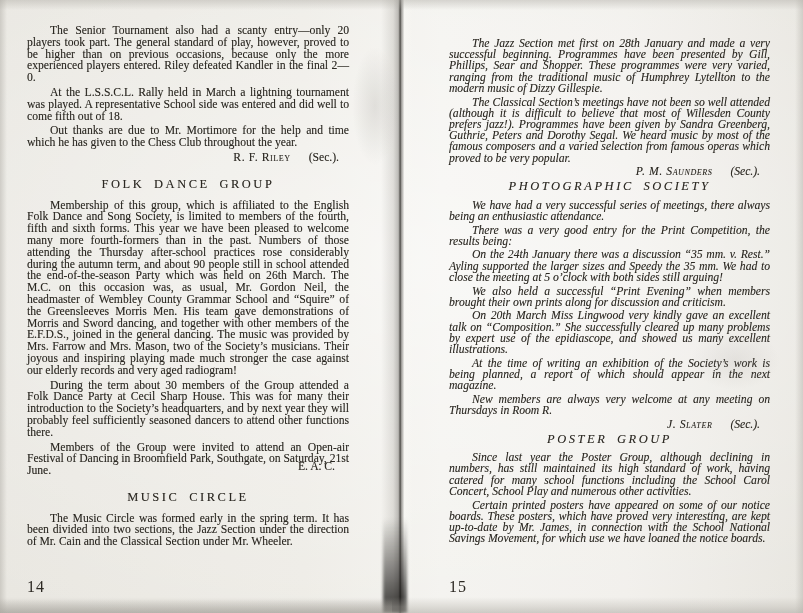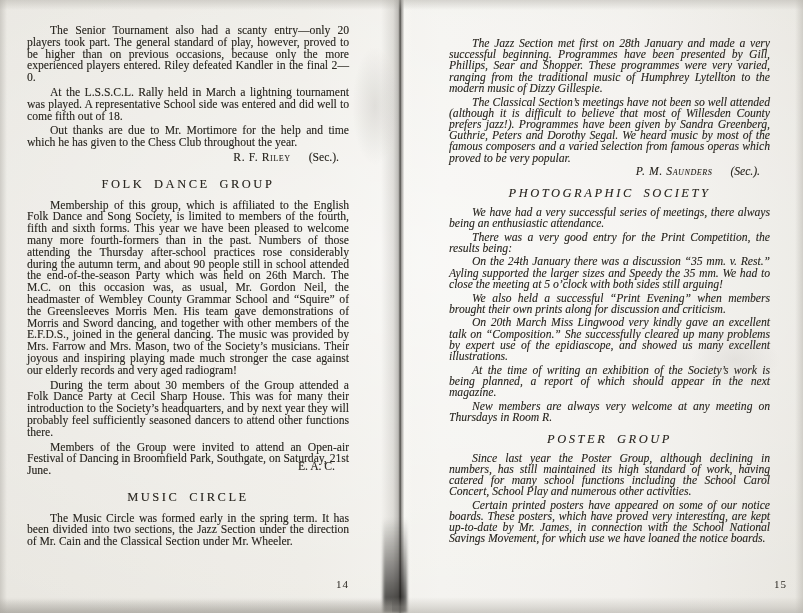--- a/index.html
+++ b/index.html
@@ -44,29 +44,29 @@
 
   
   .col{position:absolute;text-align:justify;font-size:11.6px;
     text-shadow:0.2px 0.2px 0.4px rgba(43,40,34,0.35);}
   .col-left{left:27px;top:25px;width:322px;line-height:11.8px;}
   .col-right{left:449px;top:38px;width:321px;line-height:11.2px;font-style:italic;}
   .col p{margin:0 0 3px;text-indent:23px;}
   .col-right p{margin:0 0 2.5px;}
   .col h2{font-size:12.4px;font-weight:normal;letter-spacing:2.6px;word-spacing:4px;
     text-align:center;text-indent:0;margin:15px 0 9px;}
-  .col-right h2{margin:11px 0 7px;}
+  .col-right h2{margin:4px 0 7px;}
   .sig{text-align:right;padding-right:10px;margin:1px 0 4px;}
   .sc{font-variant:small-caps;letter-spacing:0.6px;}
   .sig-suffix{margin-left:18px;}
   .has-inline-sig{position:relative;}
   .inline-sig{position:absolute;right:14px;bottom:4px;text-indent:0;}
-  .pagenum{position:absolute;top:578px;text-align:right;font-size:11px;letter-spacing:1px;}
+  .pagenum{position:absolute;top:578px;text-align:left;font-size:16px;letter-spacing:1px;}
   .pagenum-left{left:27px;width:322px;}
-  .pagenum-right{left:466px;width:321px;}
+  .pagenum-right{left:449px;width:321px;}
 </style>
 </head>
 <body>
 
 <div class="spread">
 
   <div class="col col-left">
     <p>The Senior Tournament also had a scanty entry—only 20 players took part.  The general standard of play, however, proved to be higher than on previous occasions, because only the more experienced players entered.  Riley defeated Kandler in the final 2—0.</p>
     <p>At the L.S.S.C.L. Rally held in March a lightning tournament was played.  A representative School side was entered and did well to come fifth out of 18.</p>
     <p>Out thanks are due to Mr. Mortimore for the help and time which he has given to the Chess Club throughout the year.</p>
@@ -95,20 +95,23 @@
     </div>
 
     <h2>PHOTOGRAPHIC SOCIETY</h2>
     <p>We have had a very successful series of meetings, there always being an enthusiastic attendance.</p>
     <p>There was a very good entry for the Print Competition, the results being:</p>
     <p>On the 24th January there was a discussion “35 mm. v. Rest.” Ayling supported the larger sizes and Speedy the 35 mm.  We had to close the meeting at 5 o’clock with both sides still arguing!</p>
     <p>We also held a successful “Print Evening” when members brought their own prints along for discussion and criticism.</p>
     <p>On 20th March Miss Lingwood very kindly gave an excellent talk on “Composition.”  She successfully cleared up many problems by expert use of the epidiascope, and showed us many excellent illustrations.</p>
     <p>At the time of writing an exhibition of the Society’s work is being planned, a report of which should appear in the next magazine.</p>
     <p>New members are always very welcome at any meeting on Thursdays in Room R.</p>
+    <div class="sig">
+      <span class="sc">J. Slater</span><span class="sig-suffix">(Sec.).</span>
+    </div>
 
     <h2>POSTER GROUP</h2>
     <p>Since last year the Poster Group, although declining in numbers, has still maintained its high standard of work, having catered for many school functions including the School Carol Concert, School Play and numerous other activities.</p>
     <p>Certain printed posters have appeared on some of our notice boards.  These posters, which have proved very interesting, are kept up-to-date by Mr. James, in connection with the School National Savings Movement, for which use we have loaned the notice boards.</p>
   </div>
   <div class="pagenum pagenum-right">15</div>
 
   <div class="gutter"></div>
   <div class="gutter-bottom"></div>
   <div class="smudge-a"></div>

